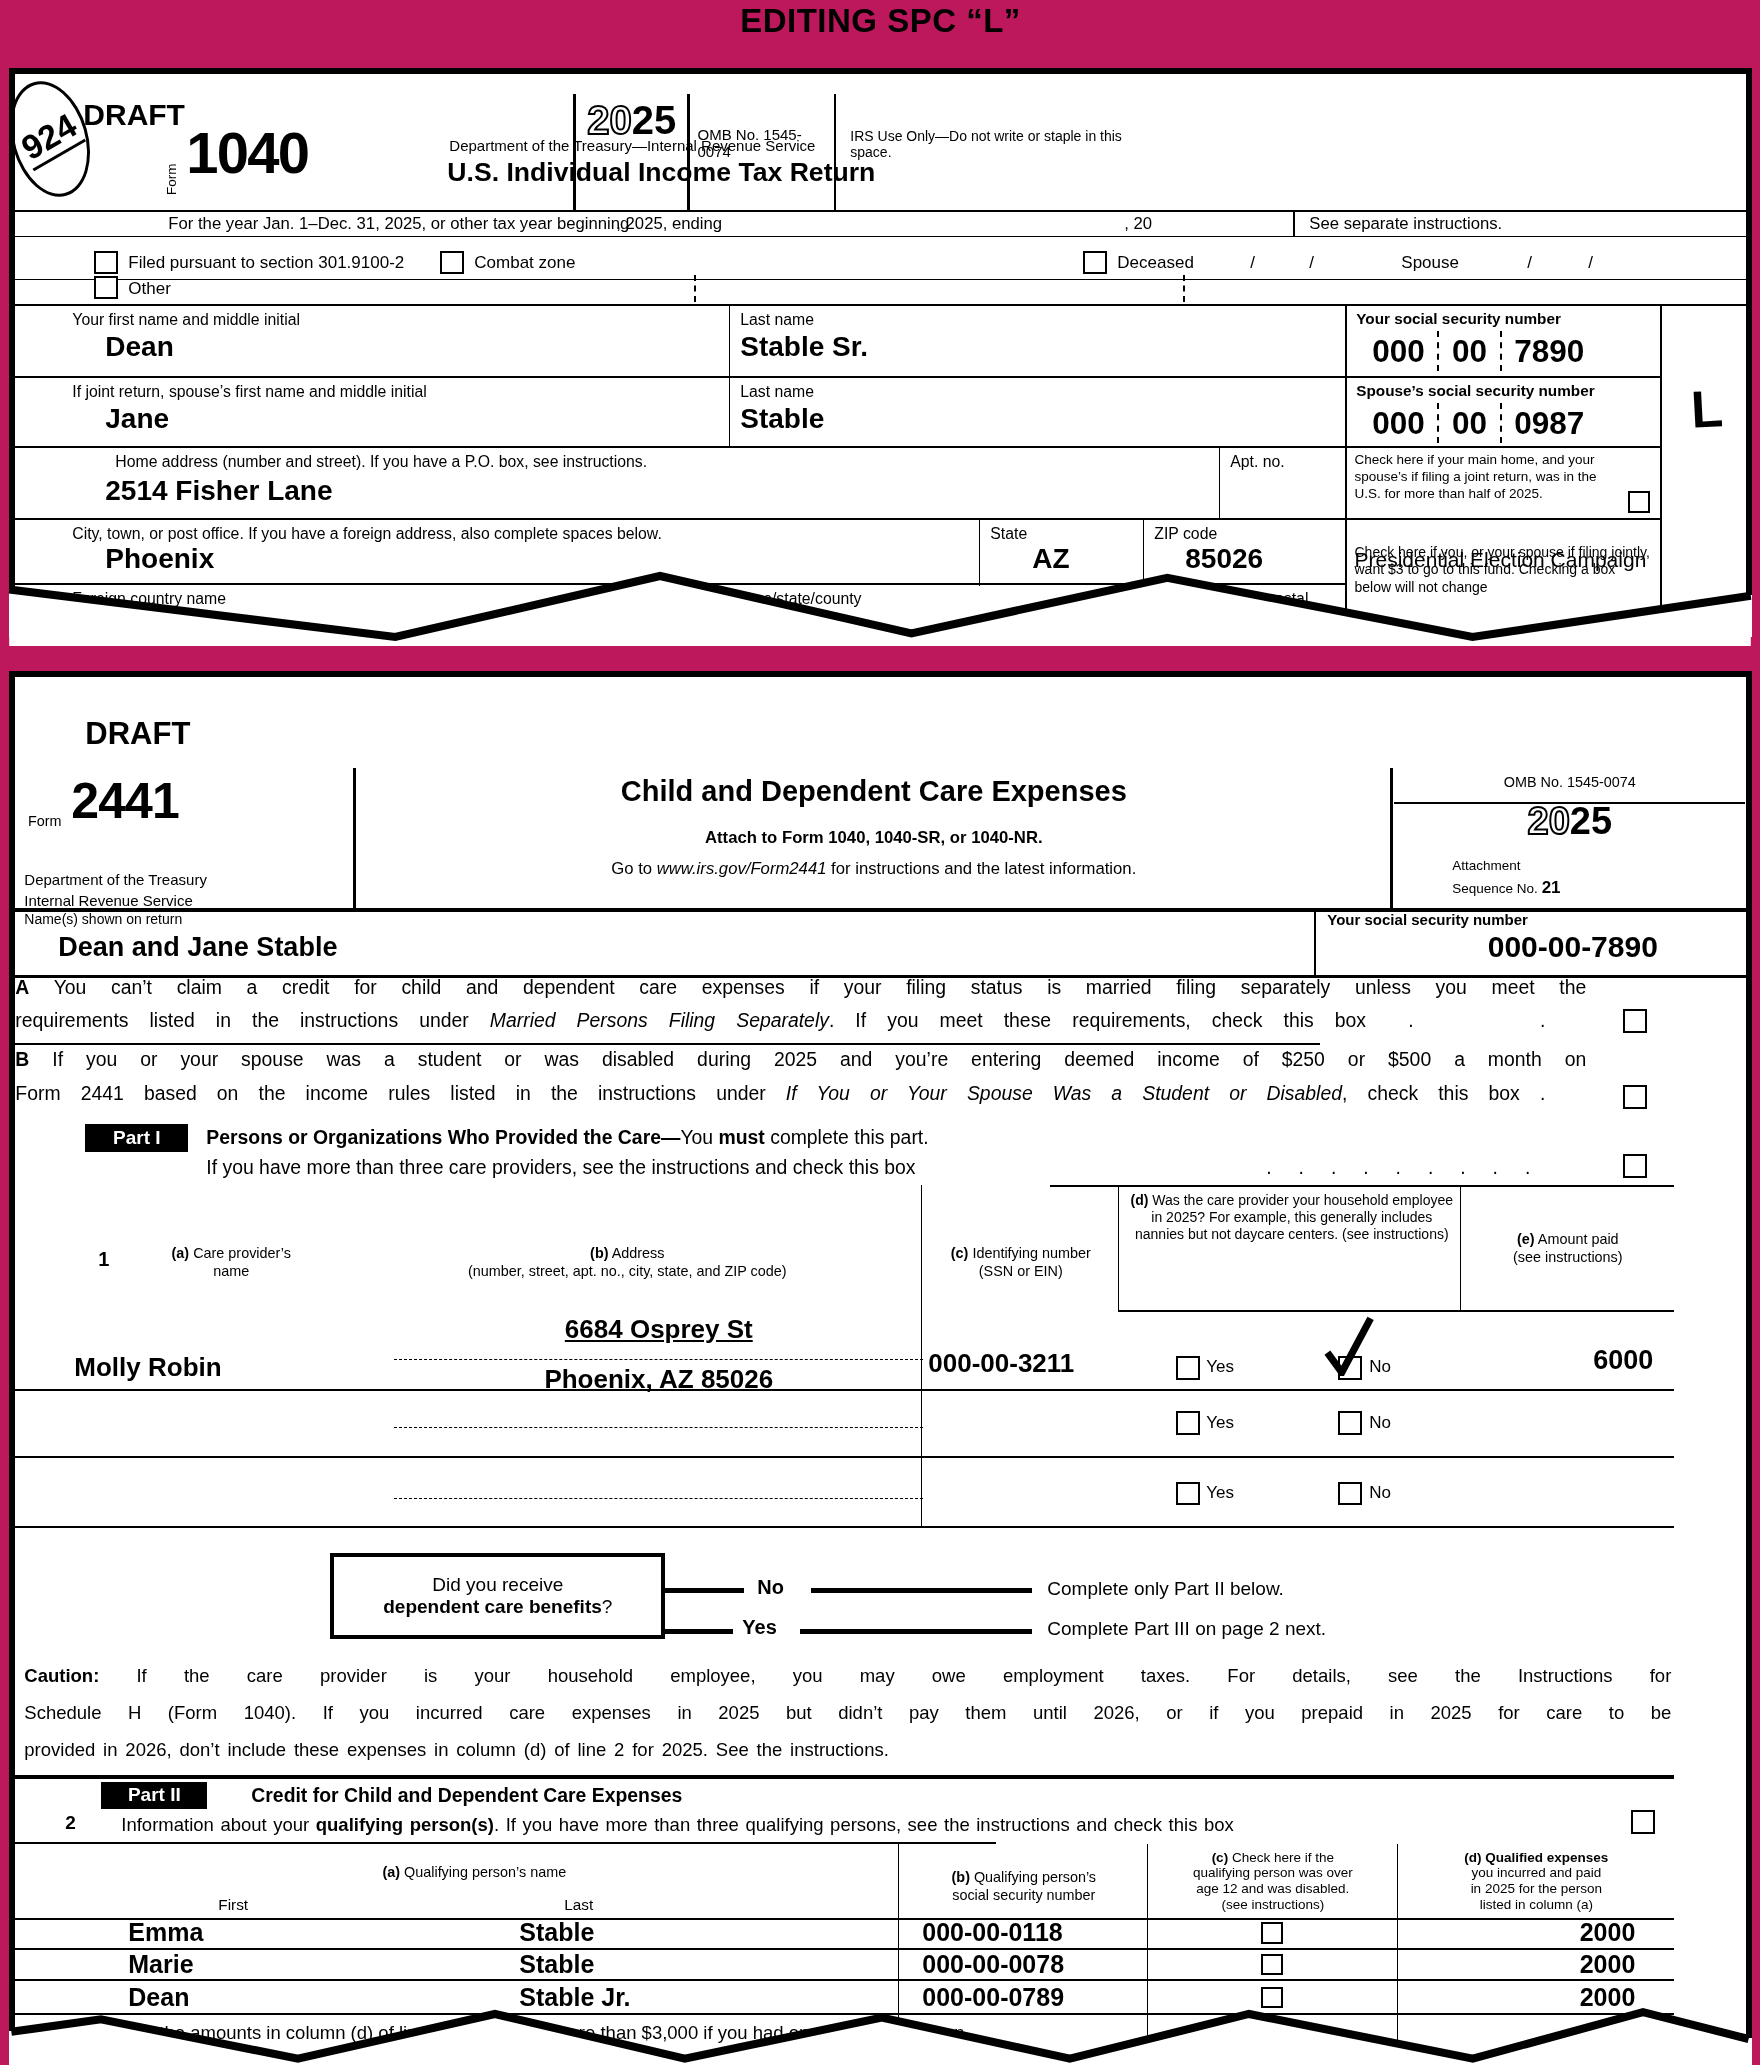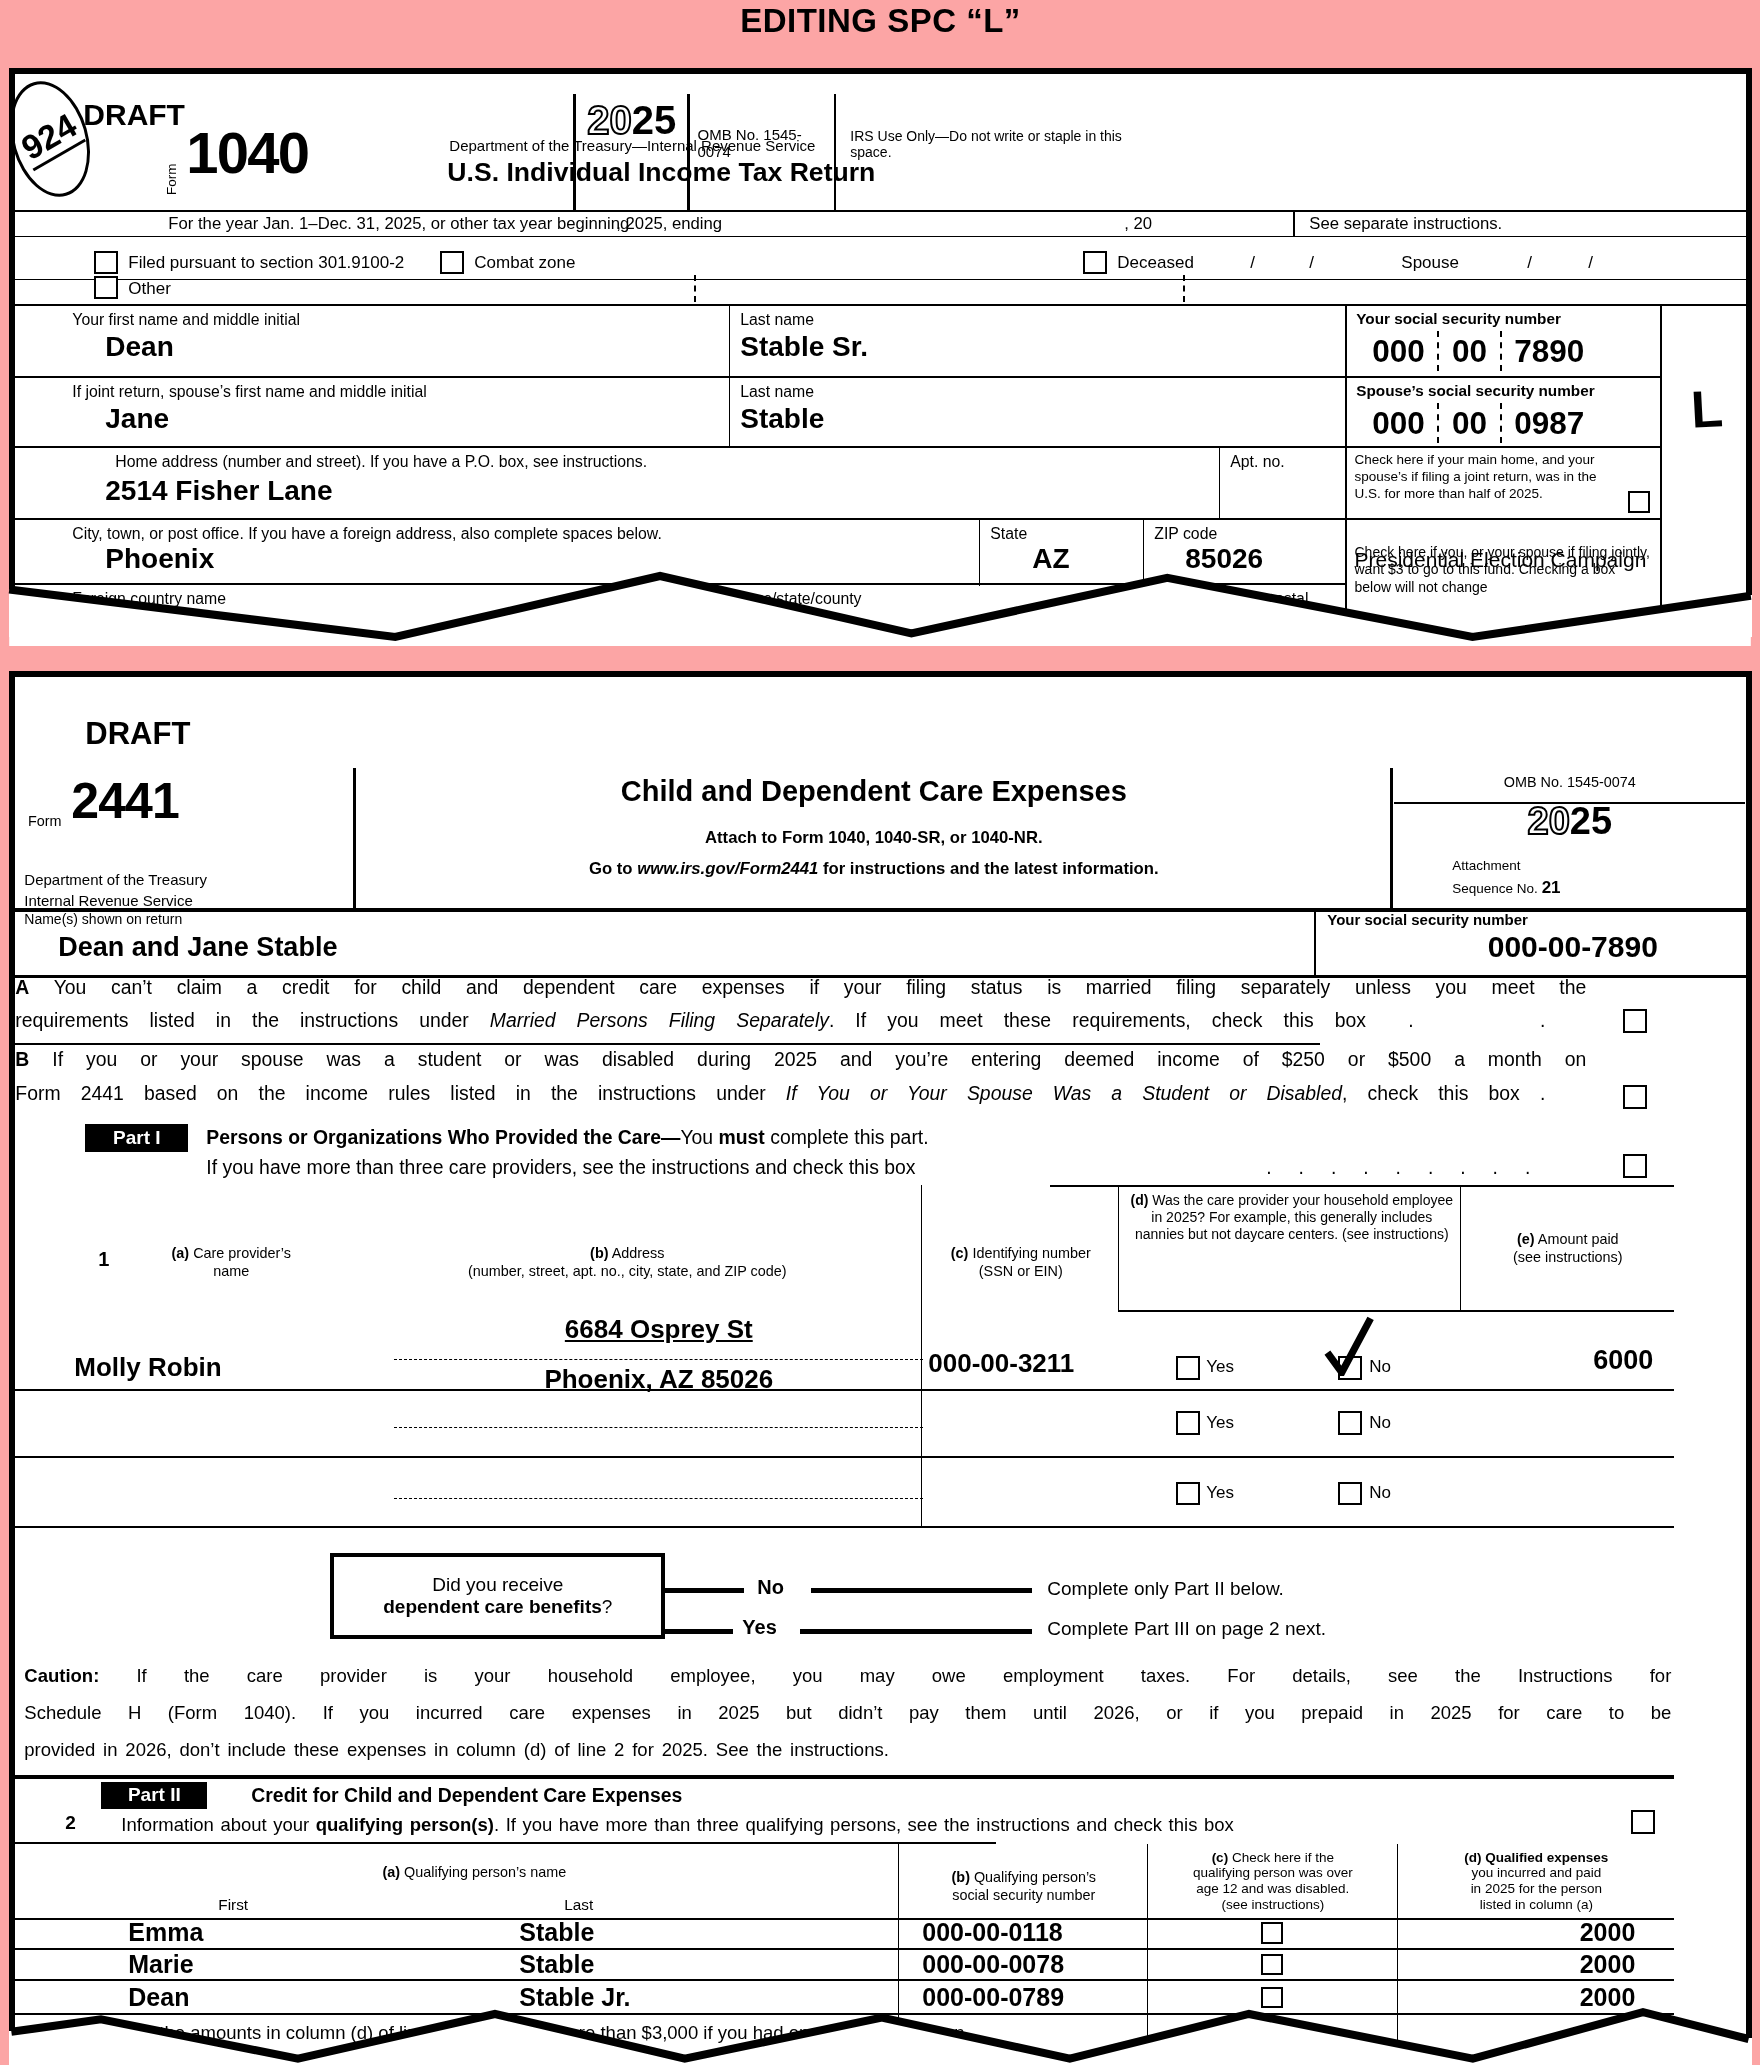--- a/index.html
+++ b/index.html
@@ -1,17 +1,17 @@
 <!DOCTYPE html>
 <html style="font-size:14.4px"><head>
 <meta charset="utf-8">
 <style>
   html,body{margin:0;padding:0;background:#fff;}
   body{width:1761px;height:2066px;overflow:hidden;font-family:"Liberation Sans",sans-serif;color:#000;position:relative;}
-  .sheet{position:absolute;left:0;top:0;width:1761px;height:2066px;background:#fca5a5;}
+  .sheet{position:absolute;left:0;top:0;width:1761px;height:2066px;background:#be185d;}
   .abs{position:absolute;}
   .page-title{position:absolute;left:0;top:1.8px;width:100%;text-align:center;font-size:33px;font-weight:bold;letter-spacing:0.5px;}
   .form{position:absolute;background:#fff;}
   .b-top{position:absolute;left:0;top:0;width:100%;height:6.3px;background:#000;}
   .b-left{position:absolute;left:0;top:0;width:6.3px;background:#000;}
   .b-right{position:absolute;right:0;top:0;width:6.3px;background:#000;}
   .inner{position:absolute;left:6.3px;top:6.3px;right:6.3px;bottom:0;}
   .lbl{font-size:15.8px;}
   .sm{font-size:14px;}
   .val{font-weight:bold;font-size:28px;line-height:1;}
@@ -200,21 +200,21 @@
         <div class="abs" style="left:0;top:0;width:338px;height:140px;">
           <span class="abs" style="left:12.6px;top:45px;font-size:14.4px;">Form</span>
           <span class="abs" style="left:56px;top:3.6px;font-size:50px;font-weight:bold;letter-spacing:-0.9px;">2441</span>
           <span class="abs" style="left:9px;top:103px;font-size:15px;">Department of the Treasury</span>
           <span class="abs" style="left:9px;top:124px;font-size:15px;">Internal Revenue Service</span>
         </div>
         <div class="vline w4" style="left:338px;top:0;height:140px;"></div>
         <div class="abs" style="left:342px;top:0;width:1033px;height:140px;text-align:center;">
           <div style="margin-top:7.2px;font-size:29px;font-weight:bold;">Child and Dependent Care Expenses</div>
           <div style="margin-top:20px;font-size:16.7px;font-weight:bold;">Attach to Form 1040, 1040-SR, or 1040-NR.</div>
-          <div style="margin-top:10.8px;font-size:16.7px;font-weight:bold;">
+          <div style="margin-top:10.8px;font-size:16.7px;font-weight:normal;">
             <span>Go to </span><i class="u">www.irs.gov/Form2441</i><span> for instructions and the latest information.</span>
           </div>
         </div>
         <div class="vline w4" style="left:1375px;top:0;height:140px;"></div>
         <div class="abs" style="left:1379px;top:0;width:351px;height:140px;">
           <div class="ctr" style="margin-top:5.4px;font-size:14.4px;">OMB No. 1545-0074</div>
           <div class="hline" style="left:0;top:34px;width:100%;"></div>
           <div class="ctr" style="margin-top:12.6px;font-size:38px;line-height:1;">
             <span class="outline">20</span><span class="solid">25</span>
           </div>

